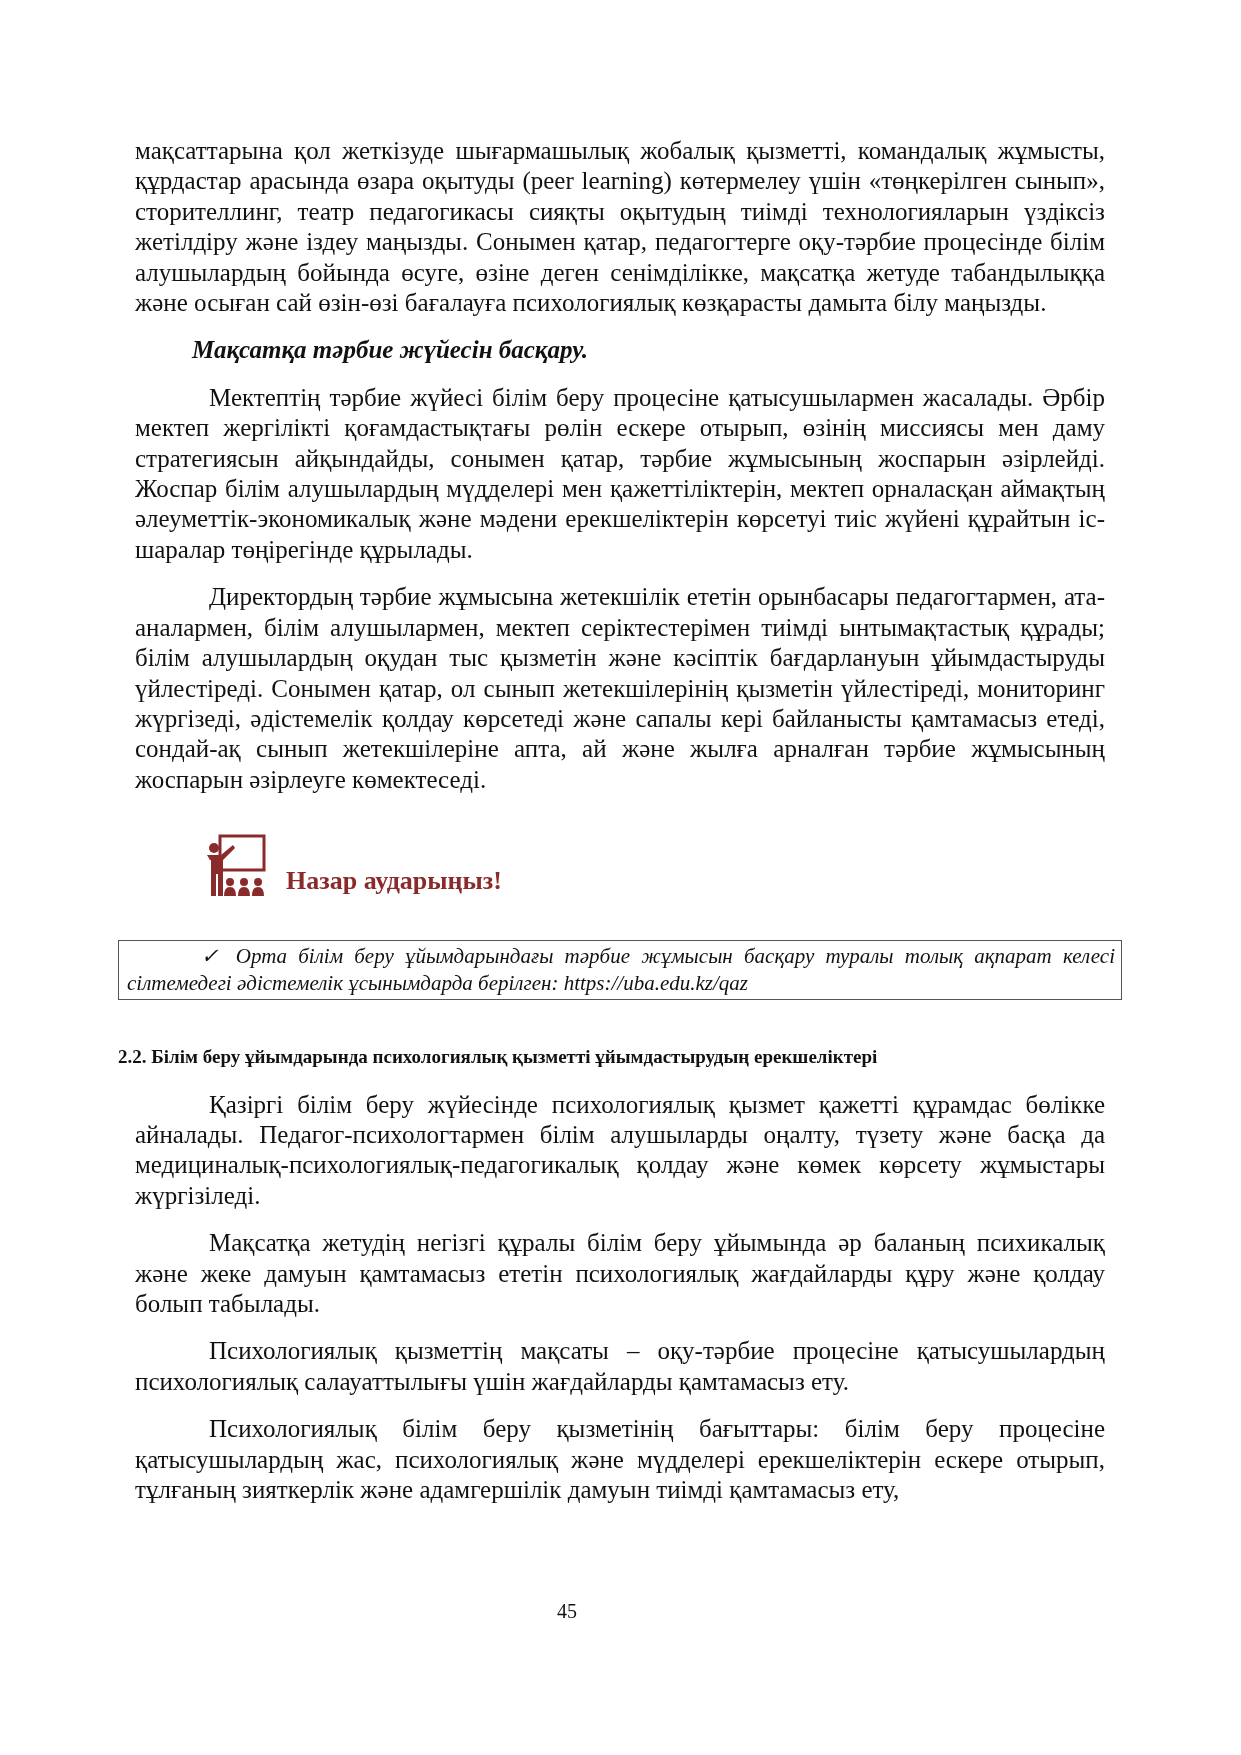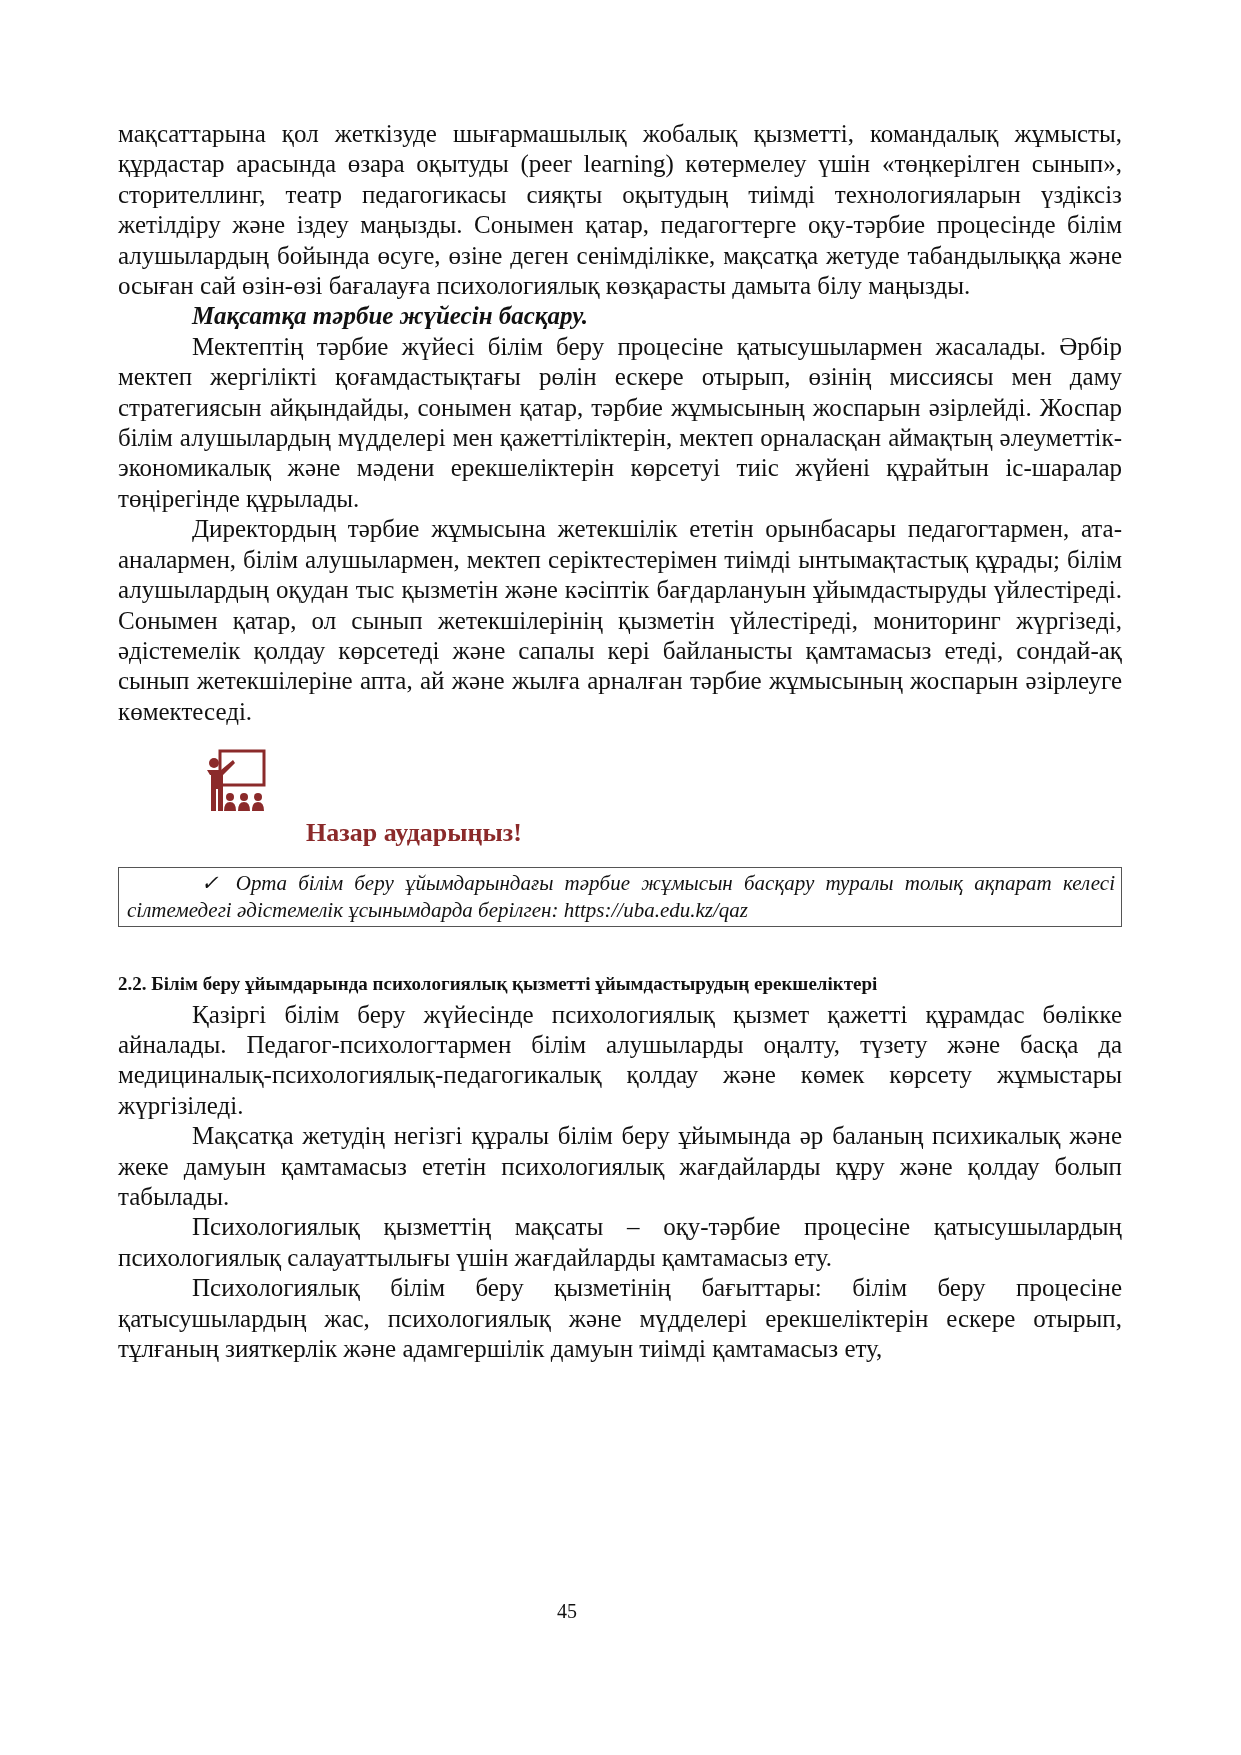--- a/index.html
+++ b/index.html
@@ -2,35 +2,34 @@
 <html><head>
   <meta charset="utf-8">
   <style>
     html, body { margin: 0; padding: 0; background: #ffffff; }
     body { width: 1241px; height: 1755px; position: relative; overflow: hidden; }
     .page {
       position: absolute; left: 118px; top: 119px; width: 1004px;
       font-family: "Liberation Serif", serif; font-size: 25px; line-height: 30.4px;
       color: #111111;
     }
-    .para { margin: 0; text-align: justify; }
+    .para { margin: 17px; text-align: justify; }
     .indent { text-indent: 74px; }
     .subhead { margin: 0; font-weight: bold; font-style: italic; text-indent: 74px; }
     .attention {
       height: 128px; position: relative;
     }
     .attention .icon { position: absolute; left: 84px; top: 22px; width: 66px; height: 64px; }
     .attention .label {
-      position: absolute; left: 188px; top: 54px;
+      position: absolute; left: 168px; top: 54px;
       font-weight: bold; font-size: 26px; color: #8b2a2a;
       font-family: "Liberation Serif", serif;
-      margin-top: 37px;
     }
     .notebox {
-      border: 1.5px solid #555; margin-top: 12px; padding: 2px 6px 2px 8px;
+      border: 1.5px solid #555; margin-top: 0; padding: 2px 6px 2px 8px;
       font-style: italic; font-size: 21px; line-height: 27px; text-align: justify;
     }
     .notebox .note-line1 { text-indent: 74px; display: block; }
     .section-heading {
       margin: 42px 0 0 0; font-weight: bold; font-size: 19px; line-height: 30.4px; text-align: justify;
     }
     .page-number {
       position: absolute; left: 0; width: 1134px; top: 1600px; text-align: center;
       font-family: "Liberation Serif", serif; font-size: 20px; color: #111;
     }

